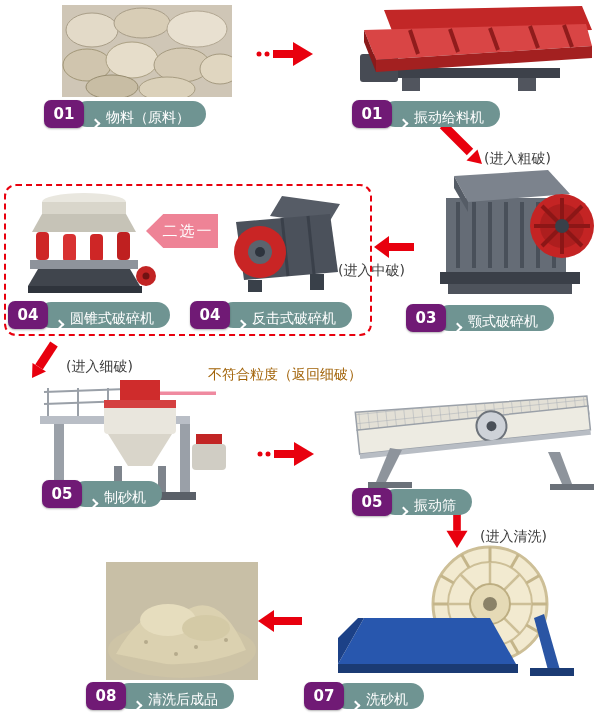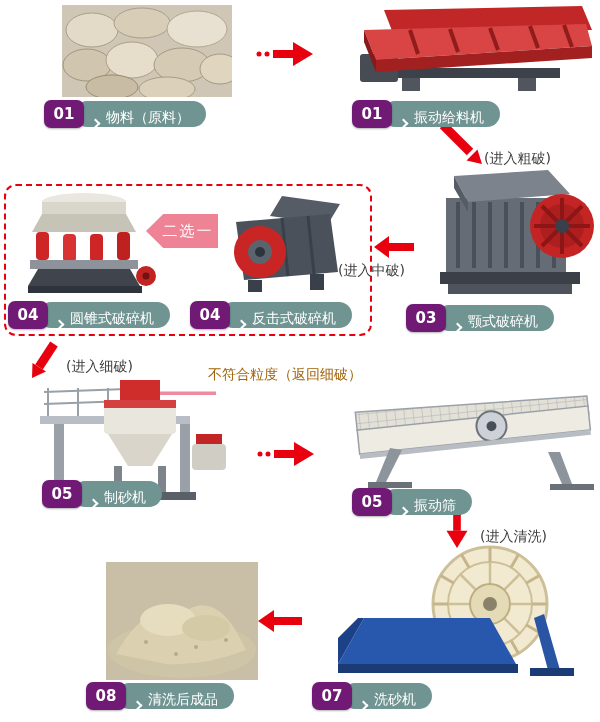--- a/index.html
+++ b/index.html
@@ -311,21 +311,21 @@
       </g>
       <circle cx="152" cy="60" r="20" fill="#e5dab6" stroke="#bdae82" stroke-width="2"></circle>
       <circle cx="152" cy="60" r="7" fill="#8a8268"></circle>
       <polygon points="26,74 152,74 178,120 0,120" fill="#2857ae"></polygon>
       <polygon points="26,74 20,74 0,94 0,120" fill="#1c4187"></polygon>
       <rect x="0" y="120" width="180" height="9" fill="#1b3b74"></rect>
       <polygon points="206,70 222,126 210,126 196,74" fill="#2a55a4"></polygon>
       <rect x="192" y="124" width="44" height="8" fill="#1b3b74"></rect>
     </svg>
   </div>
-  <div class="step" style="left:312px;top:682px">
+  <div class="step" style="left:304px;top:682px">
     <span class="num">07</span>
     <span class="pill">
       <span class="chev"></span>
       <span>洗砂机</span>
     </span>
   </div>
 
   <div class="img" style="left:258px;top:608px;width:44px;height:26px">
     <svg viewBox="0 0 44 26">
       <rect x="16" y="9" width="28" height="8" fill="#e8000e"></rect>

